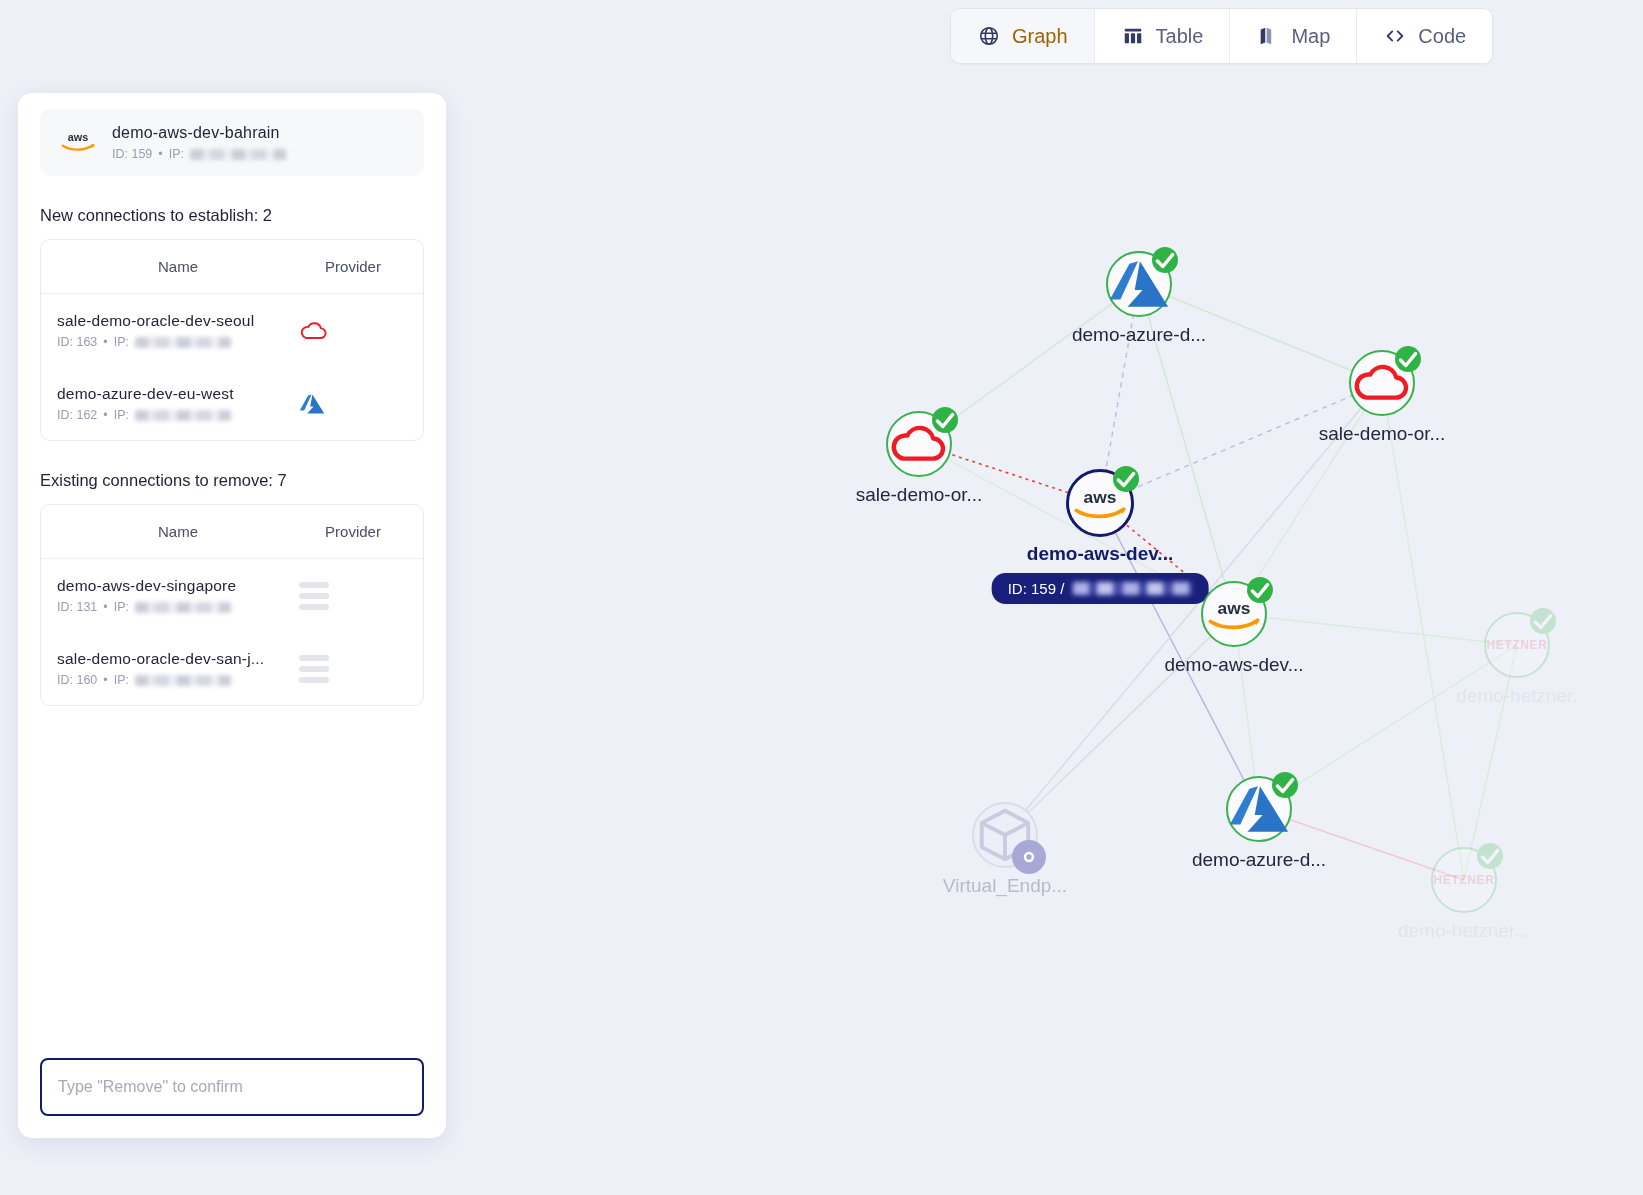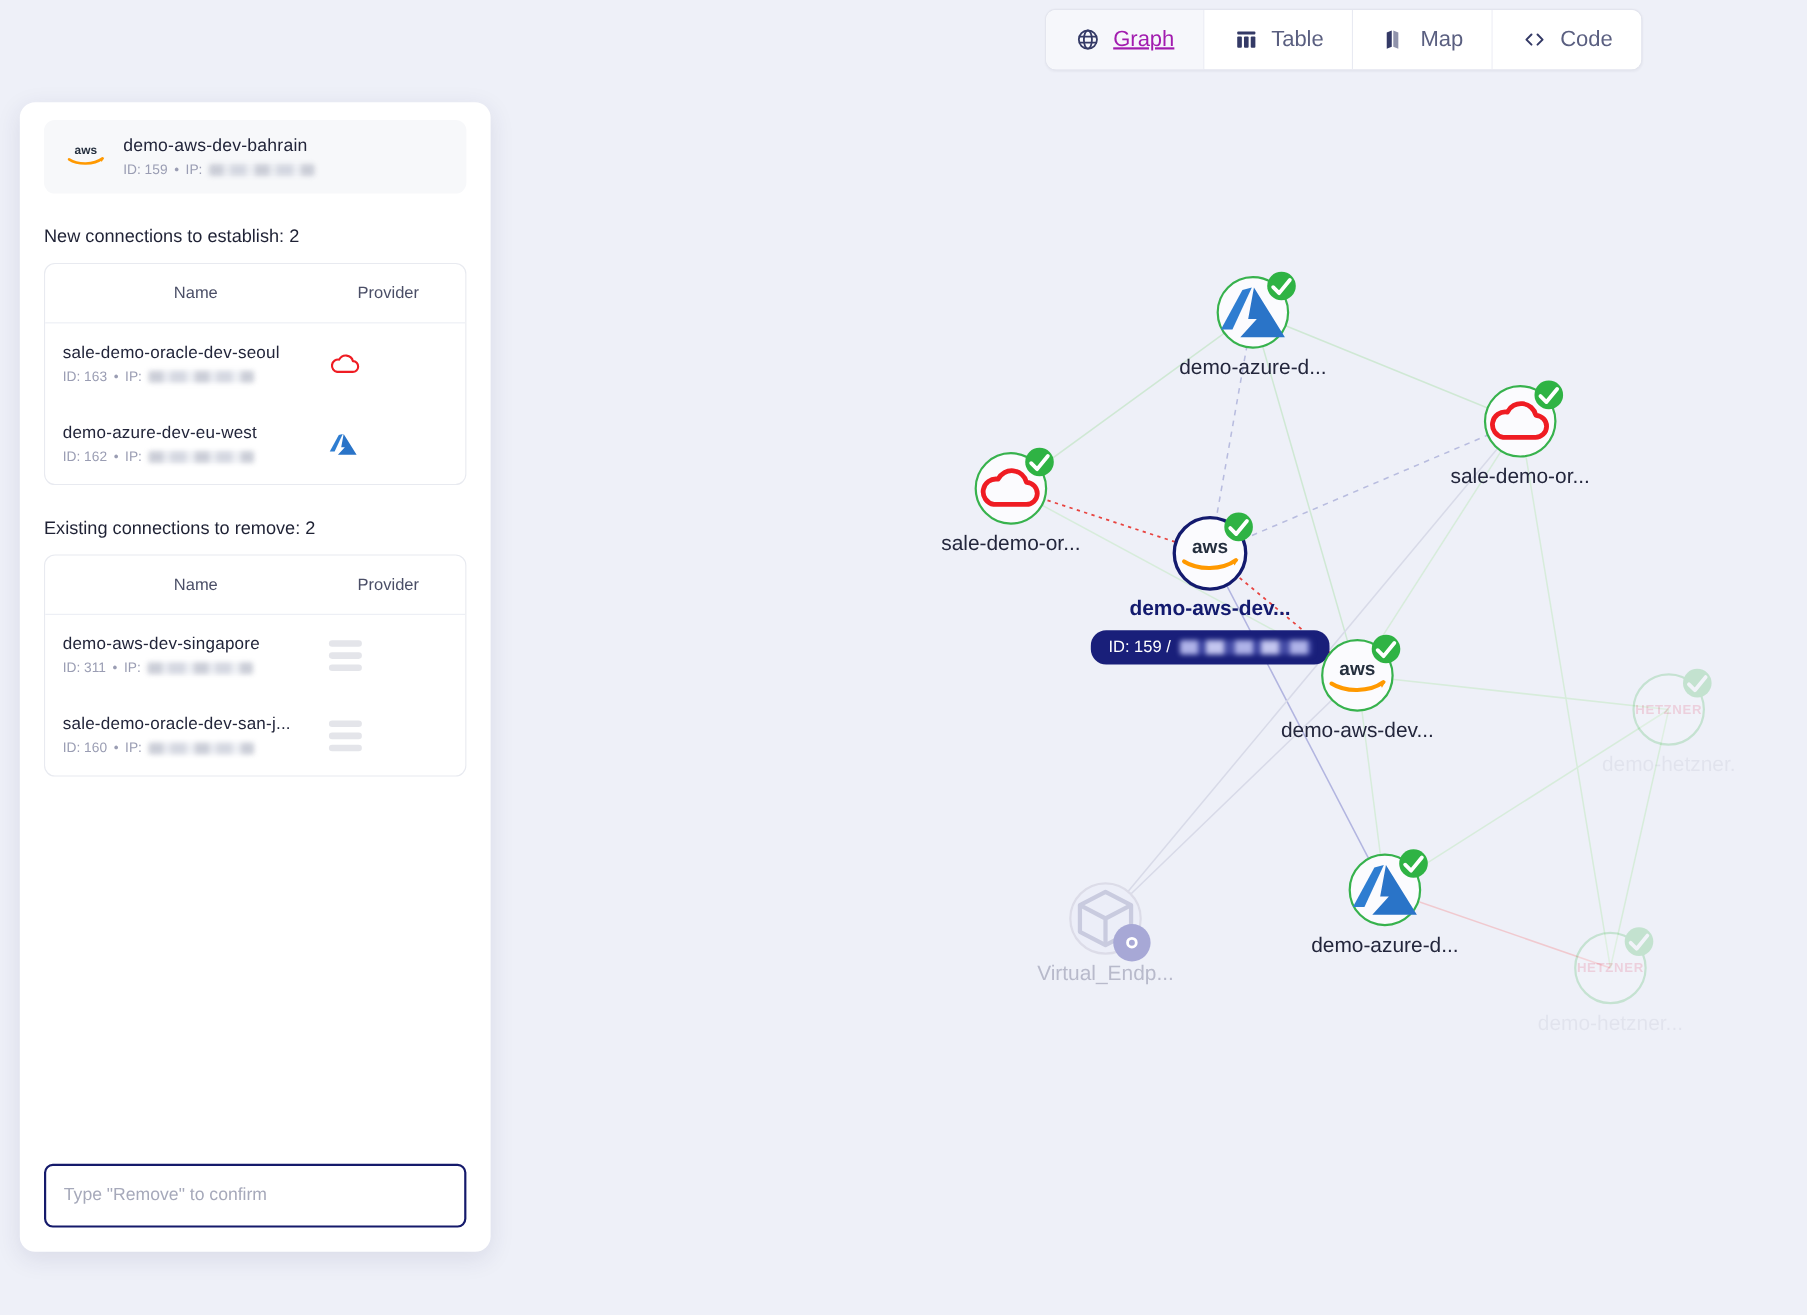--- a/index.html
+++ b/index.html
@@ -21,21 +21,21 @@
     box-shadow: 0 1px 2px rgba(20,20,60,.04);
   }
   .view-tab {
     display: flex; align-items: center; gap: 11px;
     padding: 0 26px; height: 100%;
     font-size: 20px; color: #5a5f80; cursor: pointer;
     border-right: 1px solid #e8eaf2; background: #fff;
     white-space: nowrap;
   }
   .view-tab:last-child { border-right: none; }
-  .view-tab.active { background: #f6f7fb; color: #a21caf; text-decoration: underline; }
+  .view-tab.active { background: #f6f7fb; color: #a16207; }
   .view-tab .vicon { display: flex; align-items: center; justify-content: center; width: 24px; height: 24px; color: #343a66; }
 
   
   .panel {
     position: absolute; left: 18px; top: 93px;
     width: 428px; height: 1045px;
     background: #ffffff; border-radius: 14px;
     box-shadow: 0 6px 22px rgba(40,40,90,.10);
     display: flex; flex-direction: column;
     overflow: hidden;
@@ -265,31 +265,31 @@
           </div>
           <div class="prov-cell">
             <svg class="azure-ico" viewBox="0 0 26 22">
               <path d="M12.6 1.5 L5.2 17.5 L0.8 17.5 L9 2.5 Z" fill="#2e7dd1"></path>
               <path d="M13.4 1.5 L25.2 20.5 L8.2 20.5 L14.5 13.5 L11.2 13.5 Z" fill="#2a74c8"></path>
             </svg>
           </div>
         </div>
       </div>
 
-      <div class="section-title">Existing connections to remove: 2</div>
+      <div class="section-title">Existing connections to remove: 7</div>
       <div class="tbl">
         <div class="tbl-head">
           <div class="col-name">Name</div>
           <div class="col-prov">Provider</div>
         </div>
         <div class="tbl-row">
           <div class="col-name">
             <div class="row-name">demo-aws-dev-singapore</div>
             <div class="node-meta">
-              <span>ID: 311</span>
+              <span>ID: 131</span>
               <span>•</span>
               <span>IP:</span>
               <span class="blur-ip"></span>
             </div>
           </div>
           <div class="prov-cell">
             <span class="skeleton-ico">
                 <i></i>
                 <i></i>
                 <i></i>

